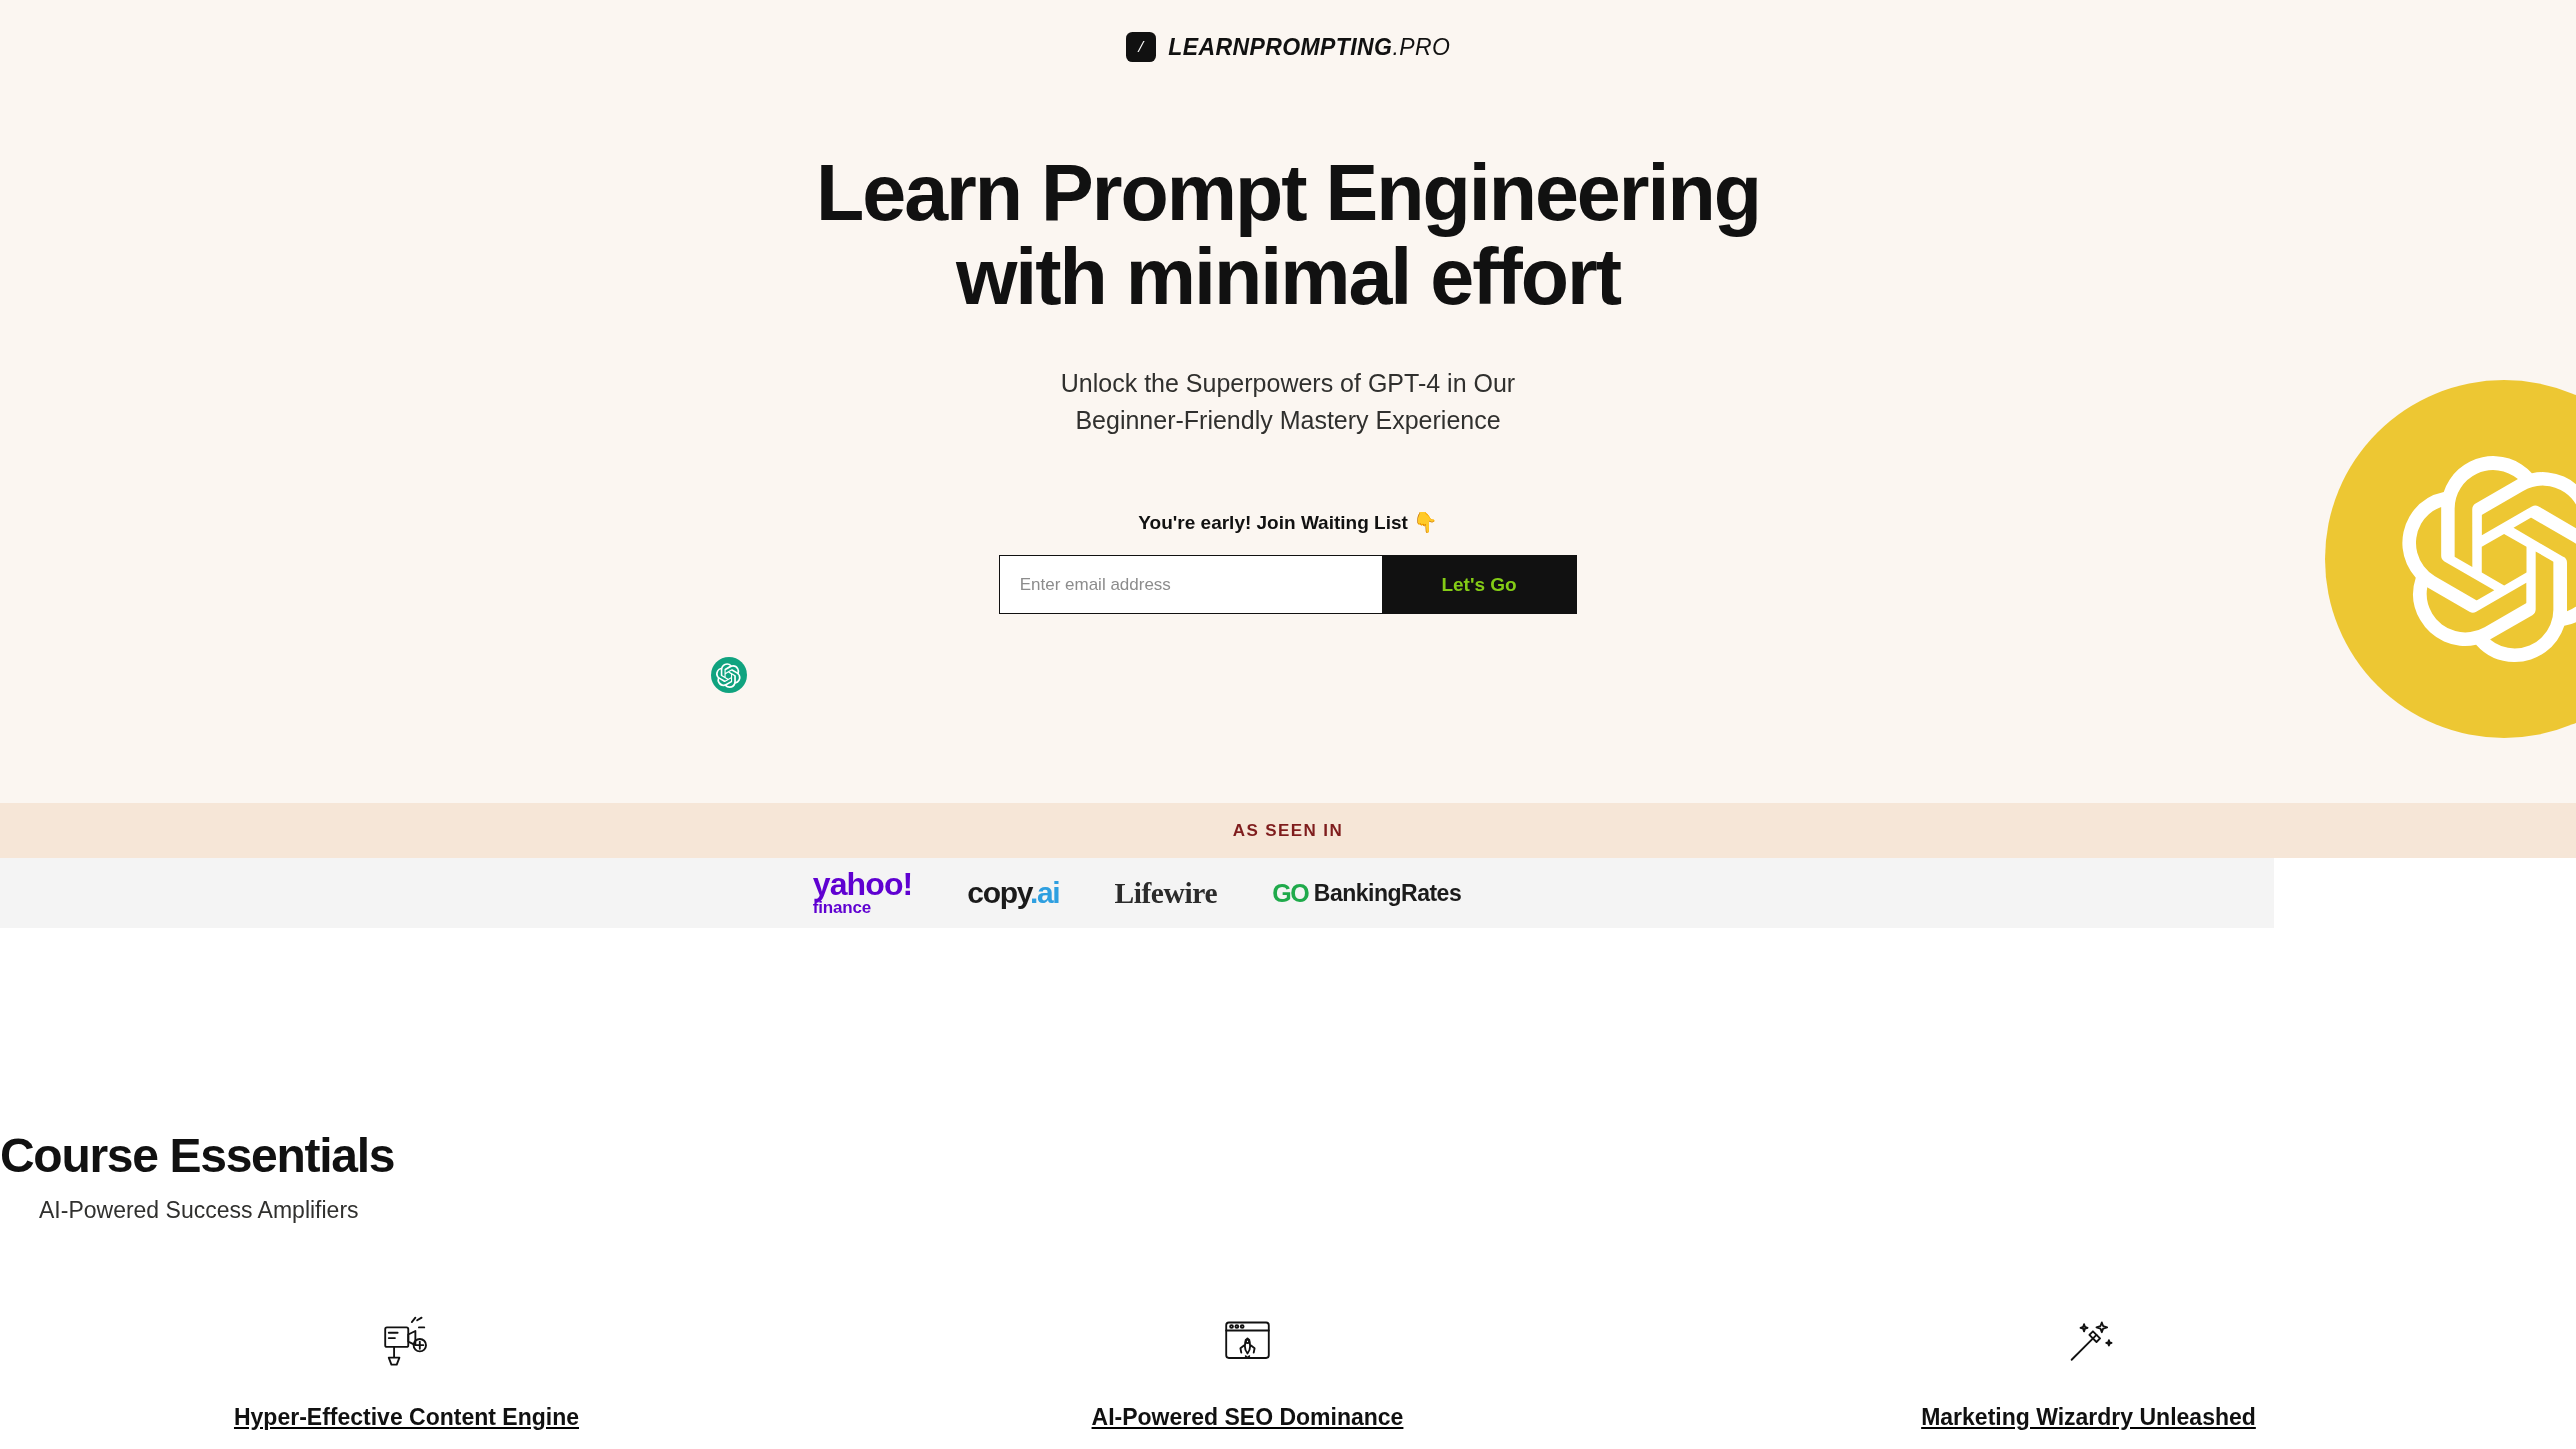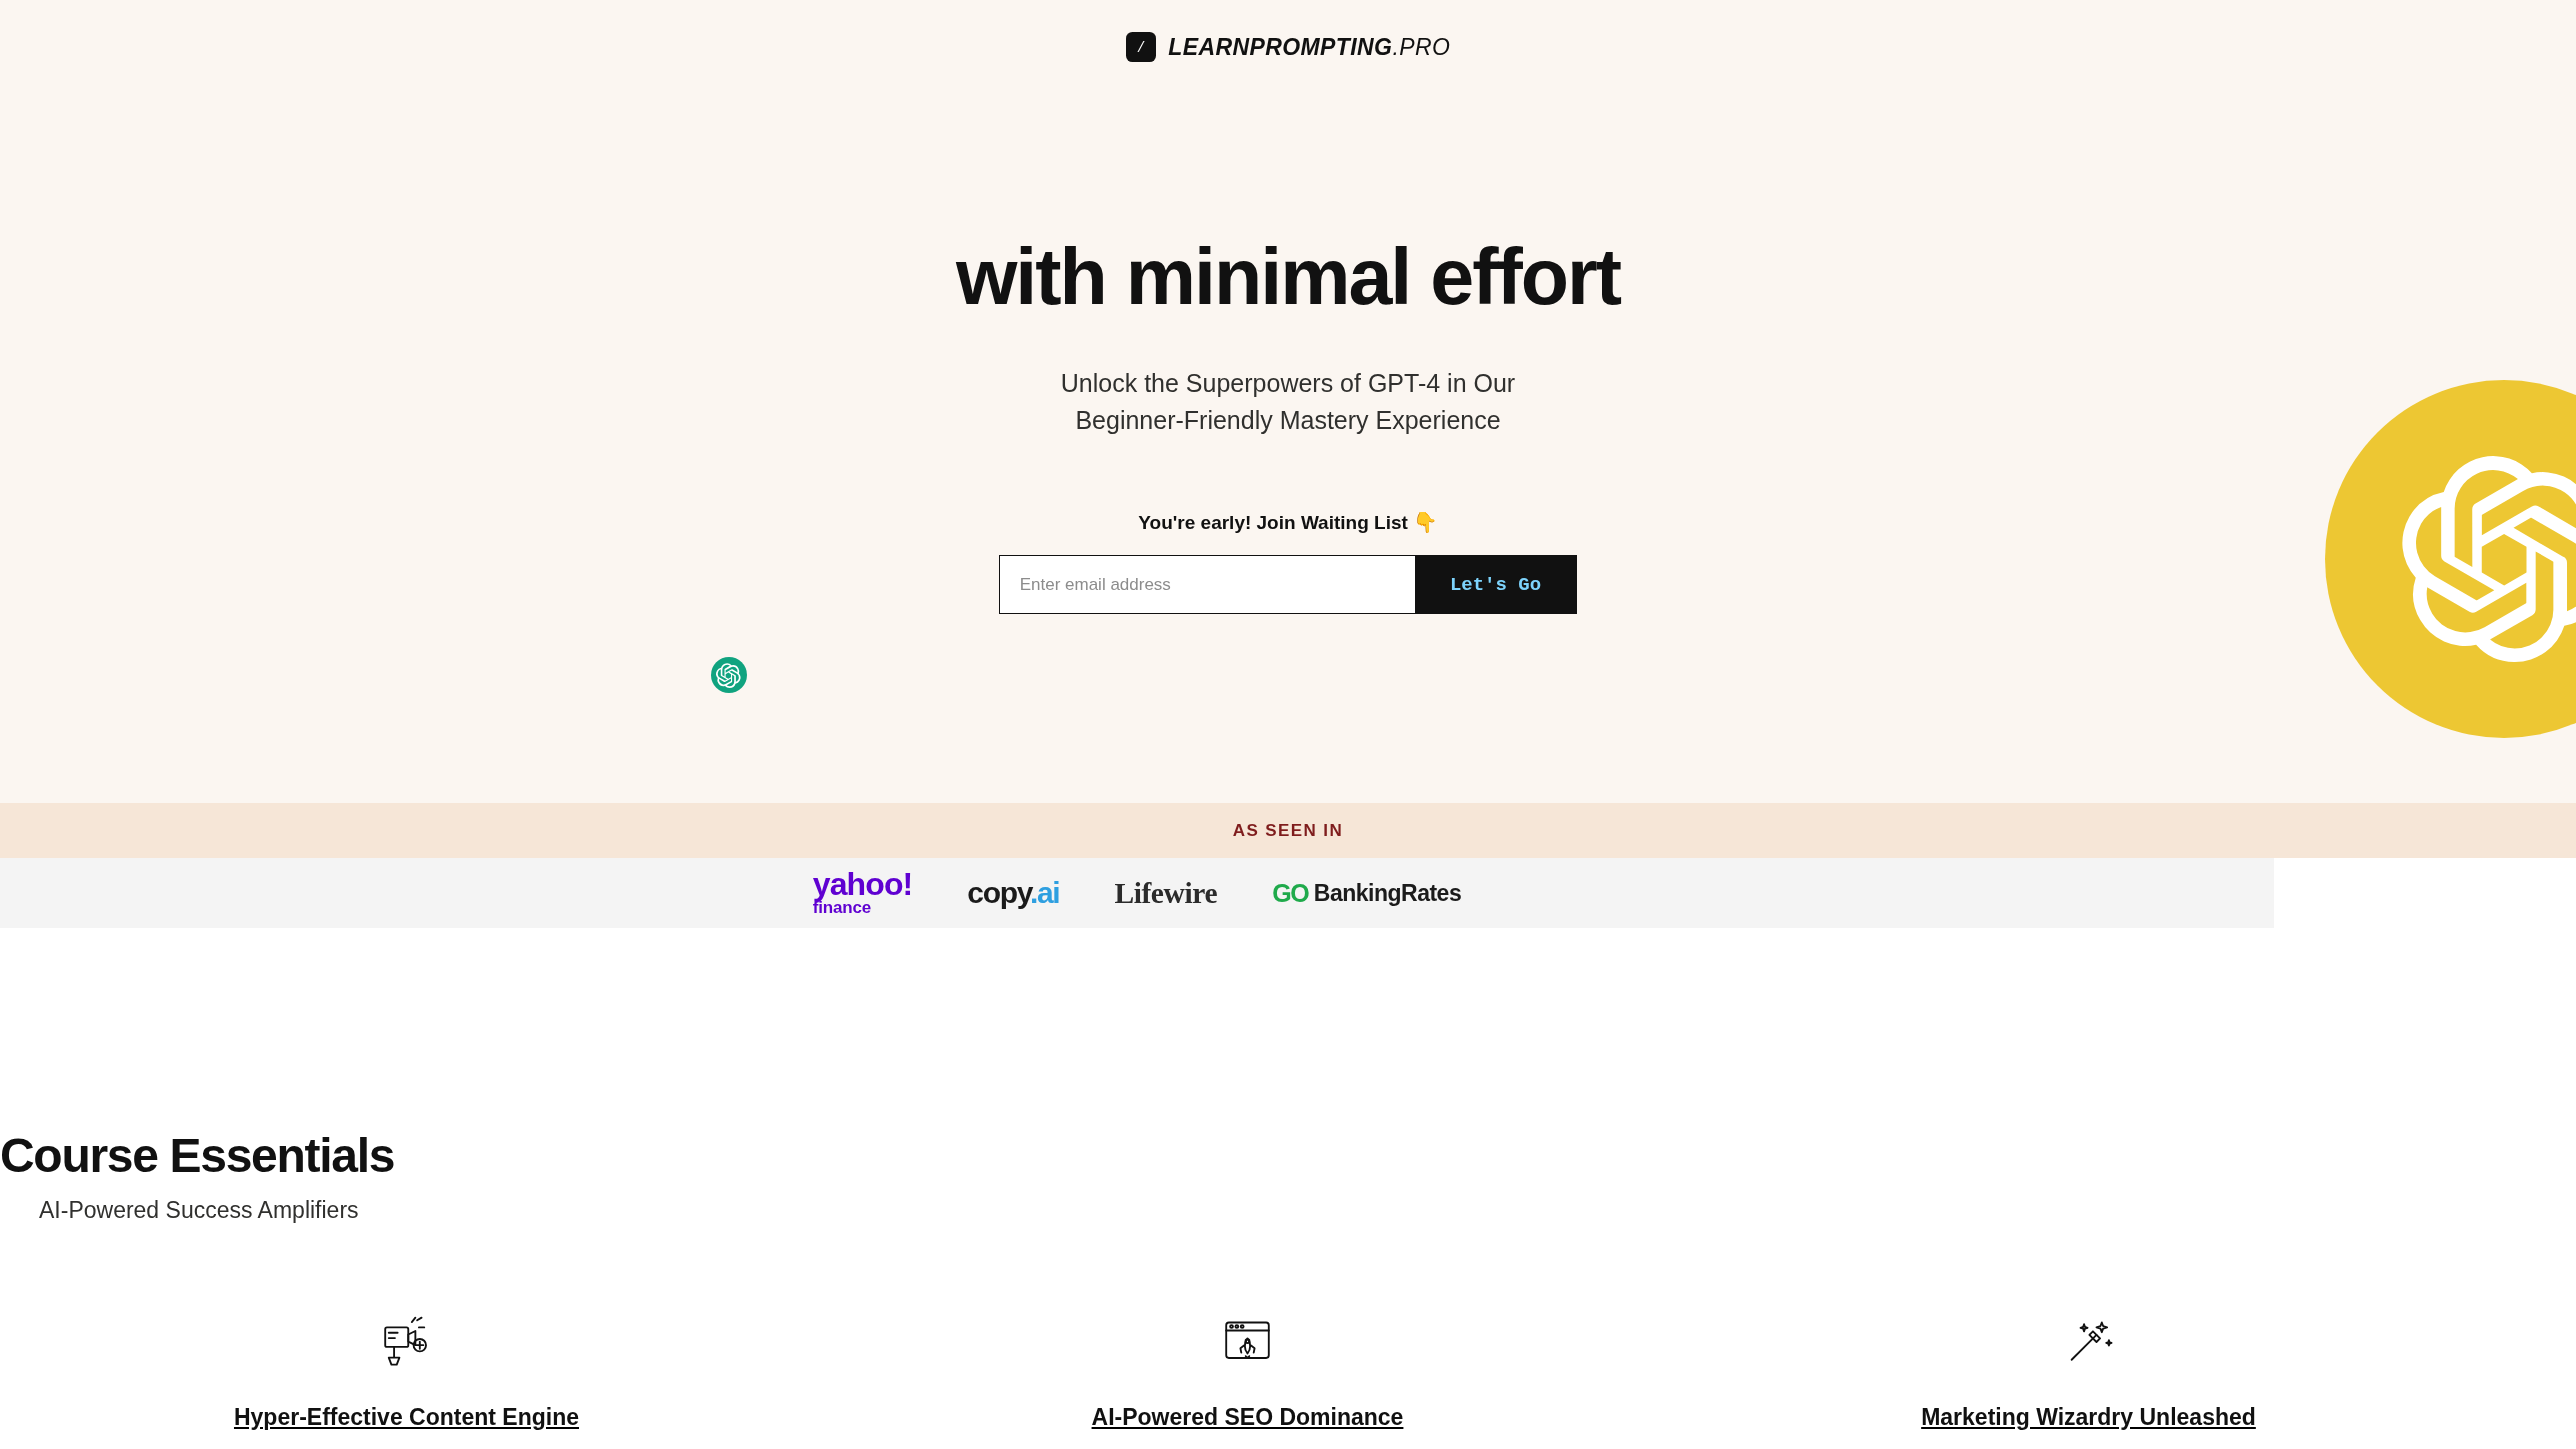--- a/index.html
+++ b/index.html
@@ -101,28 +101,28 @@
     border: none;
     outline: none;
     background: transparent;
     padding: 0 19.7px;
     font-size: 17px;
     color: #30302e;
     font-family: "Liberation Sans", sans-serif;
   }
   .email-input::placeholder { color: #8c8c8c; }
   .go-button {
-    width: 161px;
+    width: 194px;
     background: #111111;
-    color: #7dd3fc;
+    color: #84cc16;
     border: none;
     font-size: 19px;
     font-weight: 700;
     cursor: pointer;
-    font-family: Liberation Mono, monospace;
+    font-family: Liberation Sans, sans-serif;
   }
 
   
   .chatgpt-small {
     position: absolute;
     left: 711px;
     top: 657px;
     width: 36px;
     height: 36px;
     z-index: 2;
@@ -289,21 +289,21 @@
 
     <div class="chatgpt-small">
       <svg width="36" height="36" viewBox="0 0 24 24" aria-hidden="true">
         <circle cx="12" cy="12" r="12" fill="#10a37f"></circle>
         <path d="M18.6 10.9a4.1 4.1 0 0 0-.36-3.37 4.16 4.16 0 0 0-4.48-1.99A4.17 4.17 0 0 0 6.7 7.1a4.11 4.11 0 0 0-2.75 2 4.16 4.16 0 0 0 .51 4.87 4.1 4.1 0 0 0 .35 3.38 4.16 4.16 0 0 0 4.48 1.99 4.1 4.1 0 0 0 3.1 1.38 4.17 4.17 0 0 0 3.97-2.89 4.12 4.12 0 0 0 2.75-2 4.17 4.17 0 0 0-.51-4.86Zm-6.21 8.66a3.08 3.08 0 0 1-1.98-.72l.1-.05 3.29-1.9a.54.54 0 0 0 .27-.47v-4.63l1.39.8v3.87a3.1 3.1 0 0 1-3.07 3.1Zm-6.63-2.83a3.07 3.07 0 0 1-.37-2.07l.1.06 3.28 1.9a.54.54 0 0 0 .54 0l4.02-2.32v1.6a.05.05 0 0 1-.02.05l-3.33 1.92a3.09 3.09 0 0 1-4.22-1.14Zm-.86-7.15a3.08 3.08 0 0 1 1.6-1.35v3.93a.53.53 0 0 0 .27.47l4 2.3-1.39.8a.05.05 0 0 1-.05 0L6.02 13.8a3.09 3.09 0 0 1-1.12-4.21Zm11.41 2.65-4.01-2.33 1.39-.8a.05.05 0 0 1 .05 0l3.32 1.92a3.09 3.09 0 0 1-.47 5.57v-3.89a.54.54 0 0 0-.28-.47Zm1.38-2.07-.1-.06-3.27-1.91a.54.54 0 0 0-.55 0L9.76 10.5V8.9a.05.05 0 0 1 .02-.05l3.32-1.91a3.09 3.09 0 0 1 4.59 3.2Zm-8.69 2.88-1.39-.8a.05.05 0 0 1-.03-.04V8.22a3.09 3.09 0 0 1 5.07-2.37l-.1.06-3.29 1.9a.54.54 0 0 0-.27.47Zm.75-1.62 1.79-1.04 1.8 1.04v2.07l-1.79 1.03-1.8-1.03Z" fill="#ffffff"></path>
       </svg>
     </div>
 
     <div class="hero-inner">
       <h1 class="hero-title">
-        <br>
+        <span>Learn Prompt Engineering</span><br>
         <span>with minimal effort</span>
       </h1>
 
       <p class="hero-sub">
         <span>Unlock the Superpowers of GPT-4 in Our</span><br>
         <span>Beginner-Friendly Mastery Experience</span>
       </p>
 
       <p class="waiting-note">
         <span>You're early! Join Waiting List</span>

